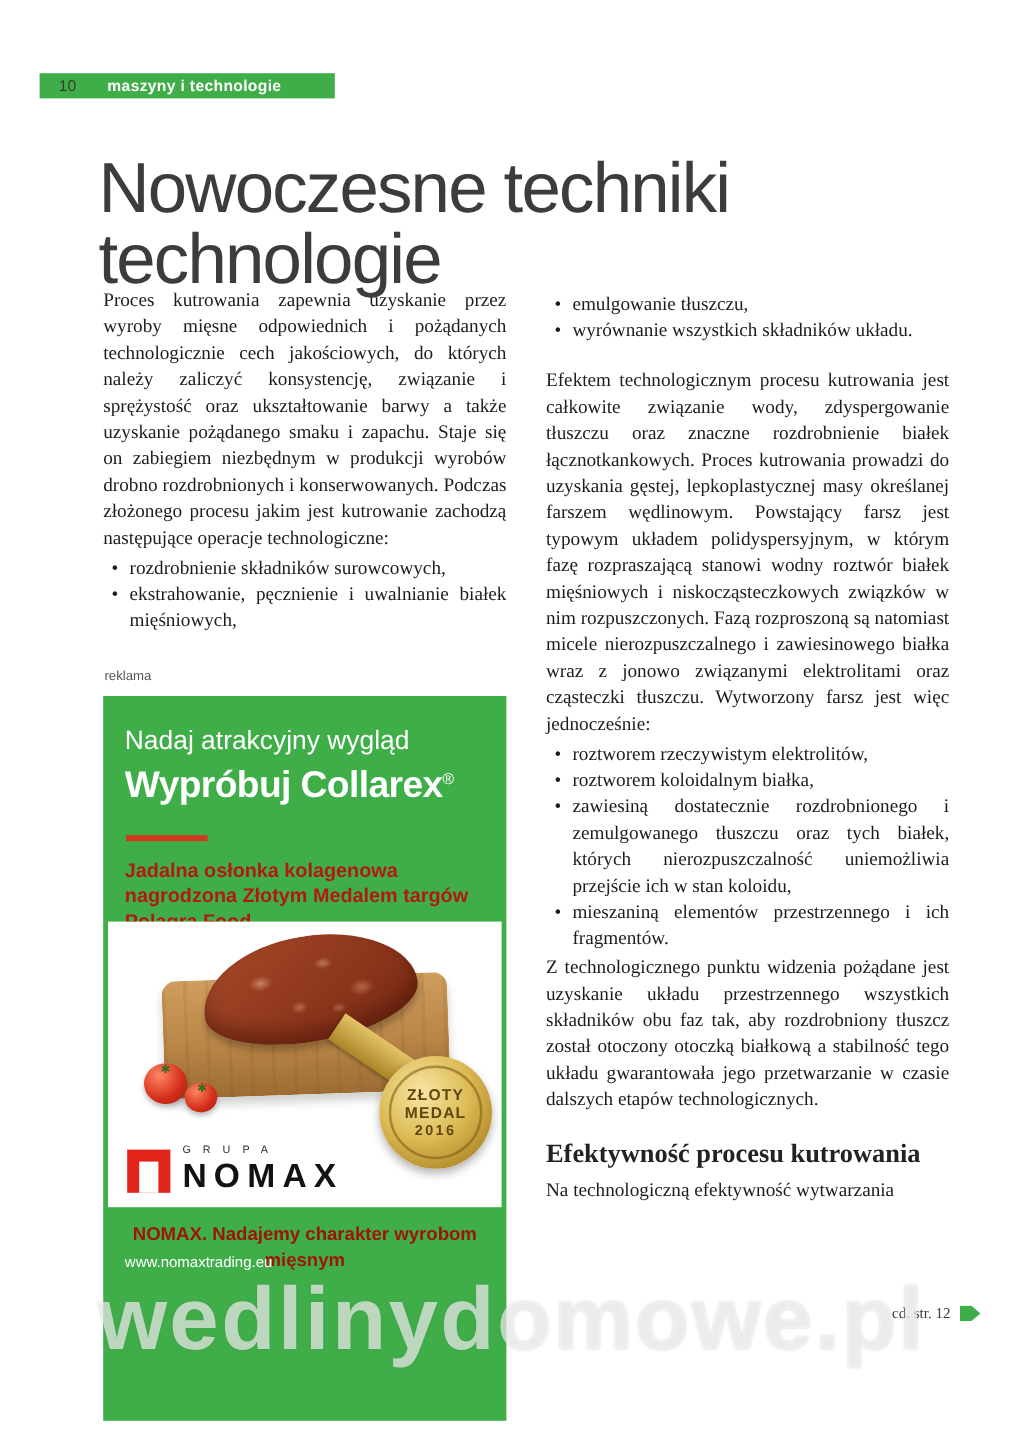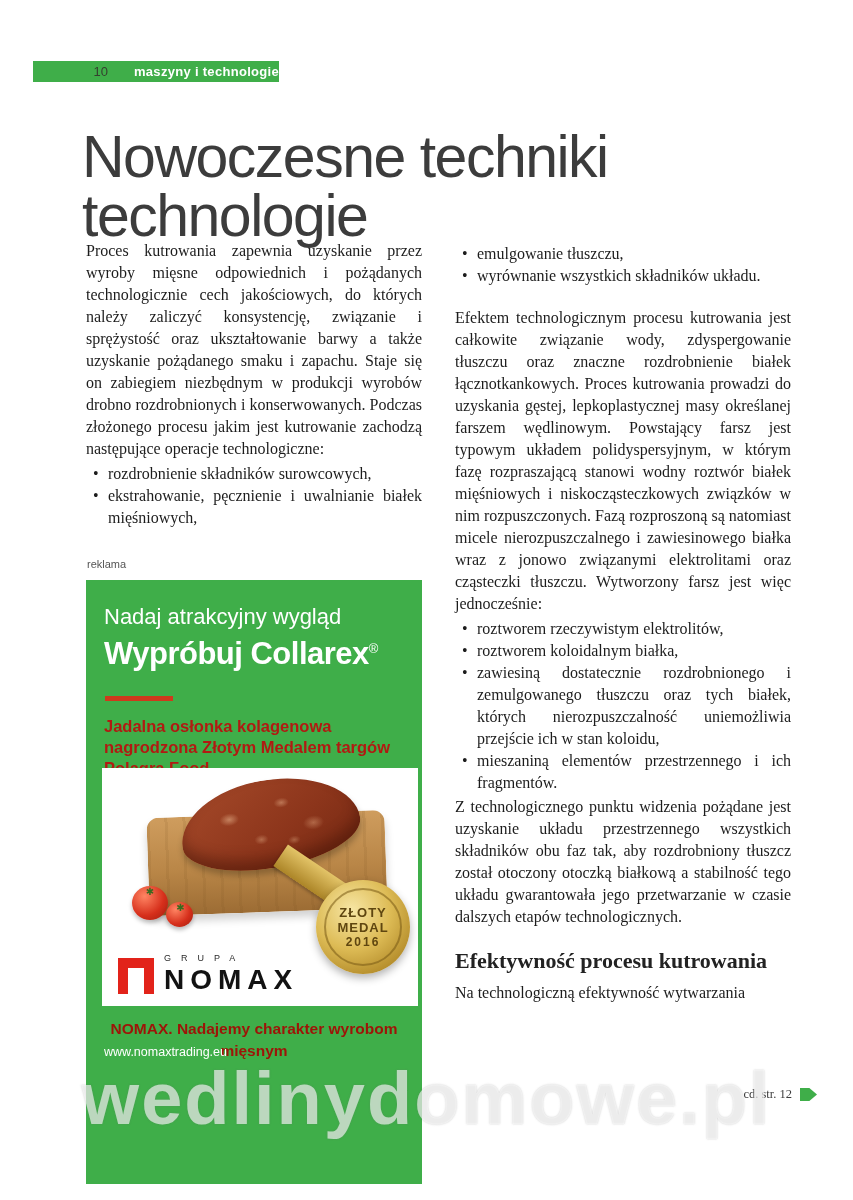--- a/index.html
+++ b/index.html
@@ -16,21 +16,20 @@
   }
 
   
   .section-bar {
     position: absolute;
     left: 33px; top: 61px;
     width: 246px; height: 21px;
     background: #3fae49;
     display: flex;
     align-items: center;
-    justify-content: flex-end;
   }
   .page-num {
     font-family: "Liberation Sans", sans-serif;
     font-size: 13px;
     color: #35402f;
     margin-left: 16px;
   }
   .section-label {
     font-family: "Liberation Sans", sans-serif;
     font-size: 13px;
@@ -133,21 +132,21 @@
     position: absolute;
     left: 18px; top: 136px;
     width: 300px;
     color: #b11a12;
     font-size: 16.5px;
     font-weight: bold;
     line-height: 21px;
   }
   .ad-white {
     position: absolute;
-    left: 16px; right: 4px; top: 188px;
+    left: 4px; right: 4px; top: 188px;
     height: 238px;
     background: #ffffff;
   }
 
   
   .board {
     position: absolute;
     left: 46px; top: 46px;
     width: 238px; height: 98px;
     border-radius: 12px;

